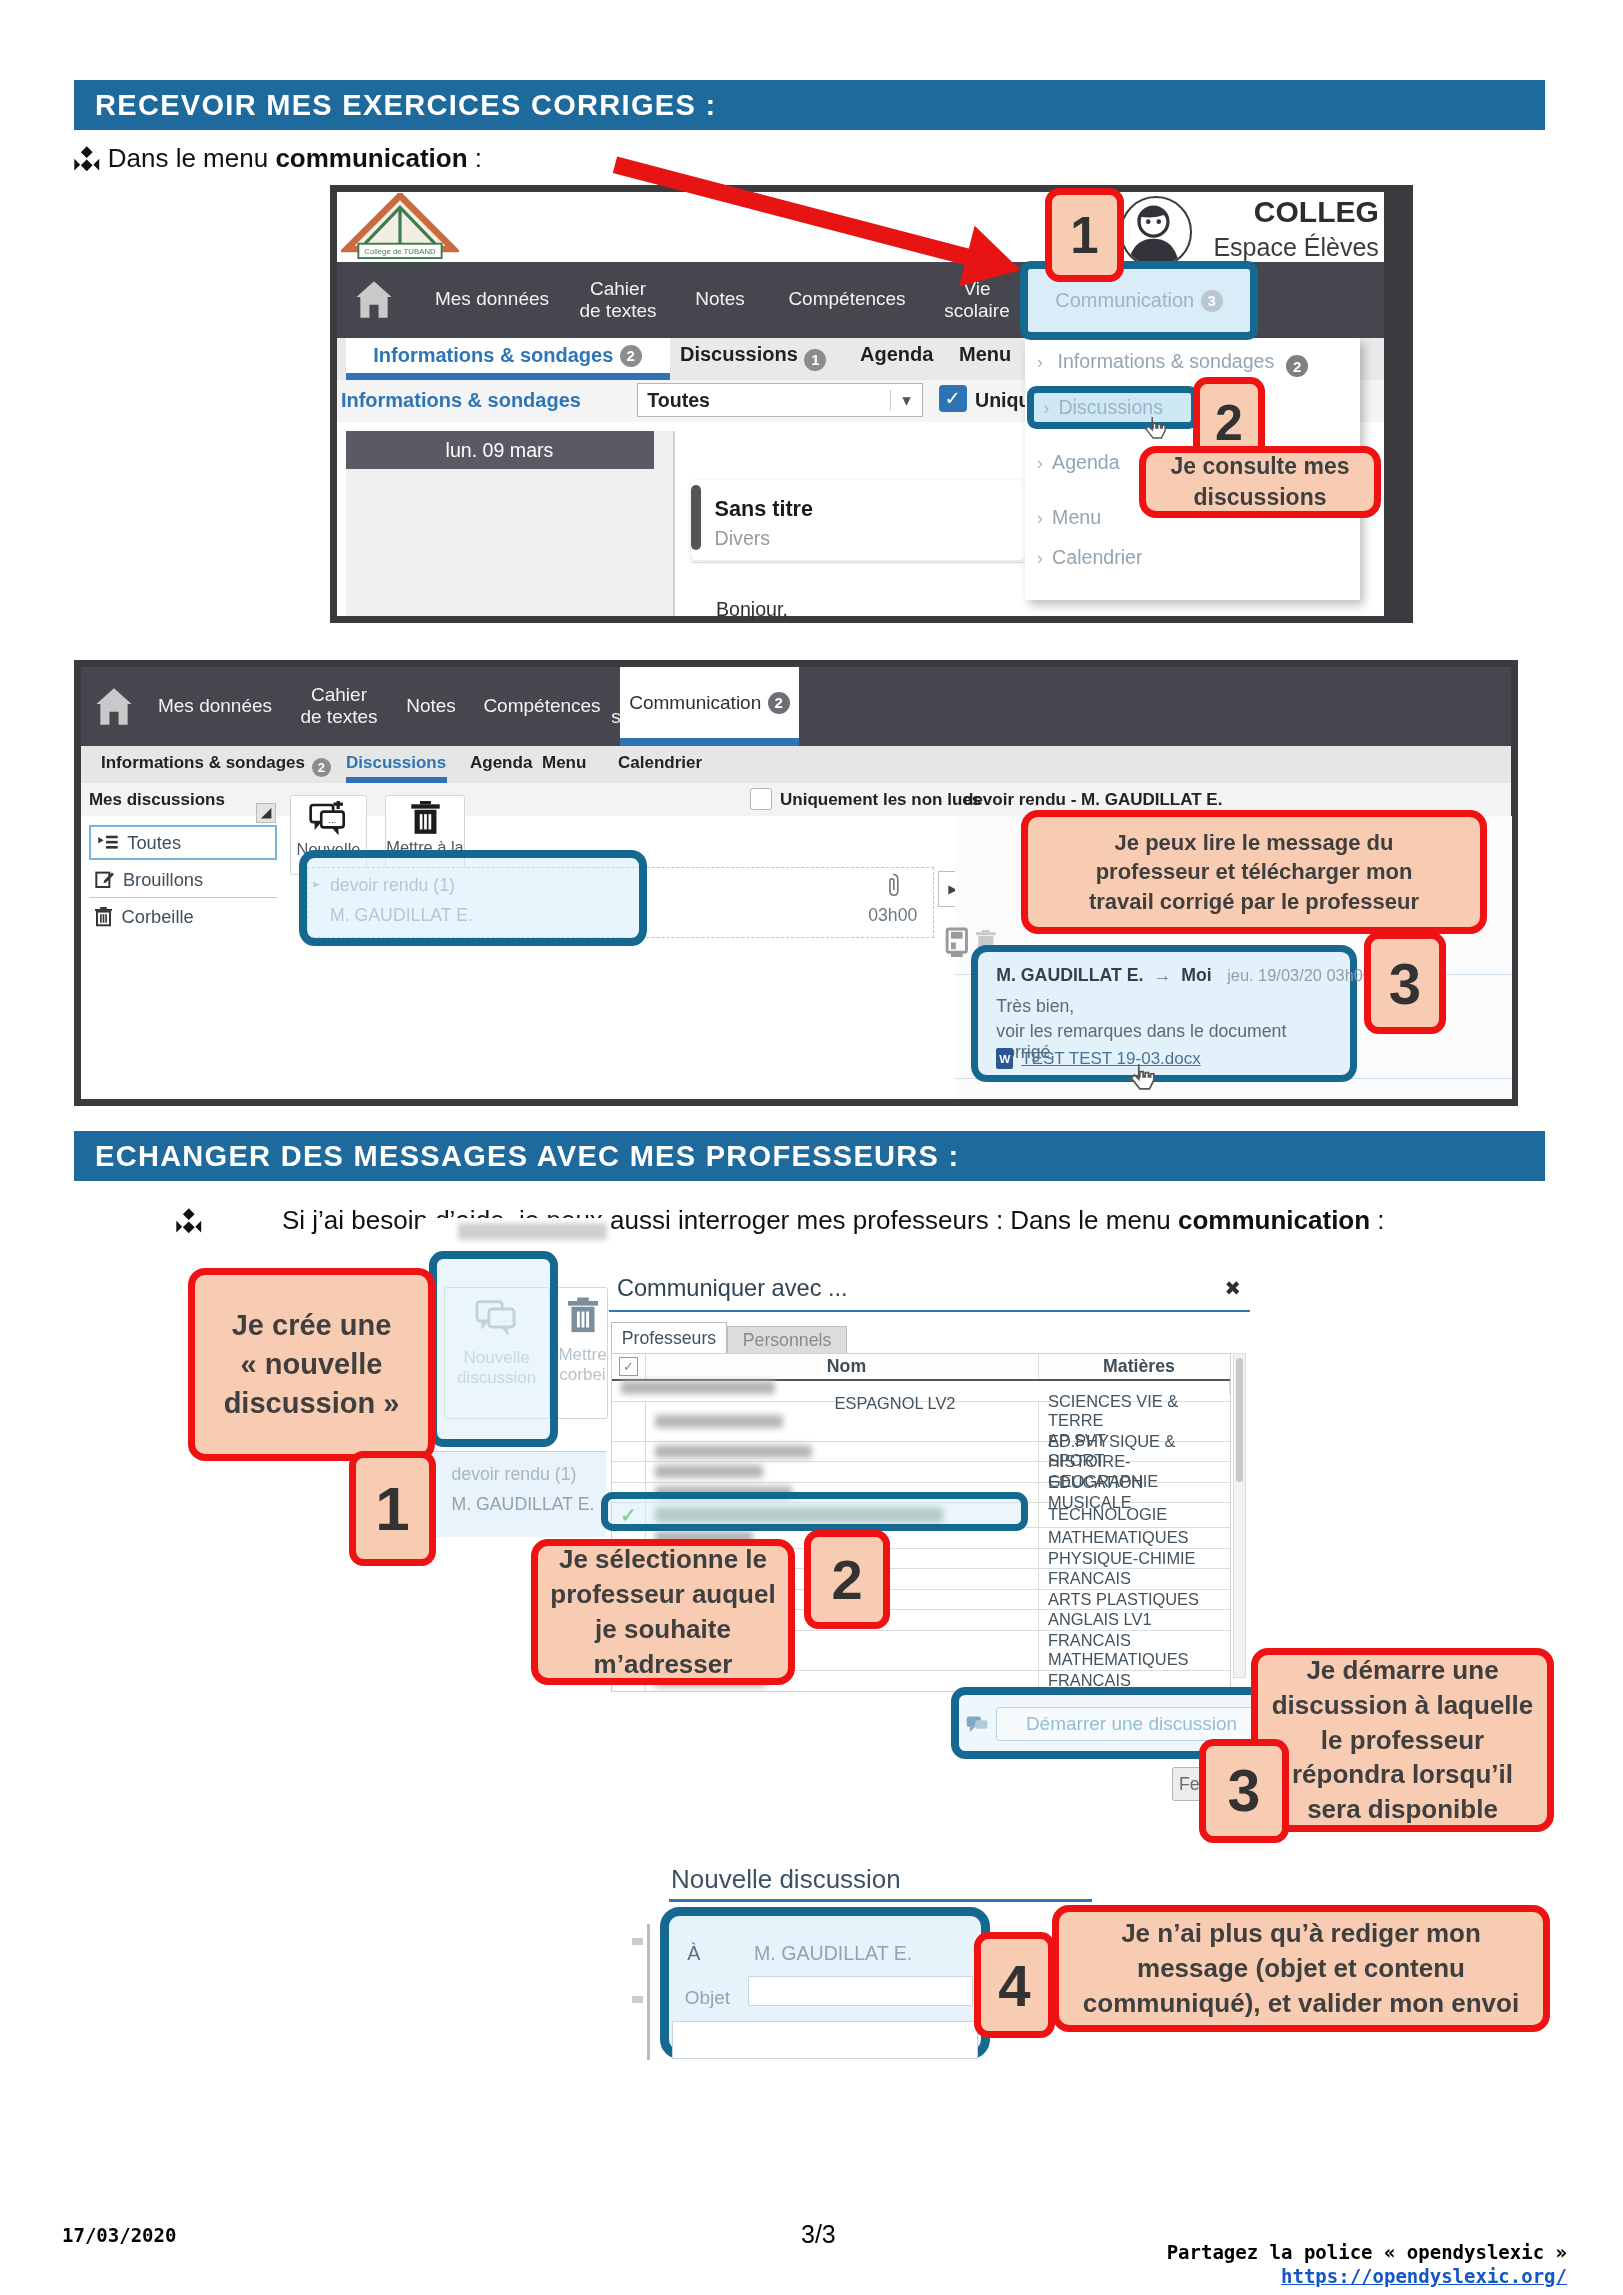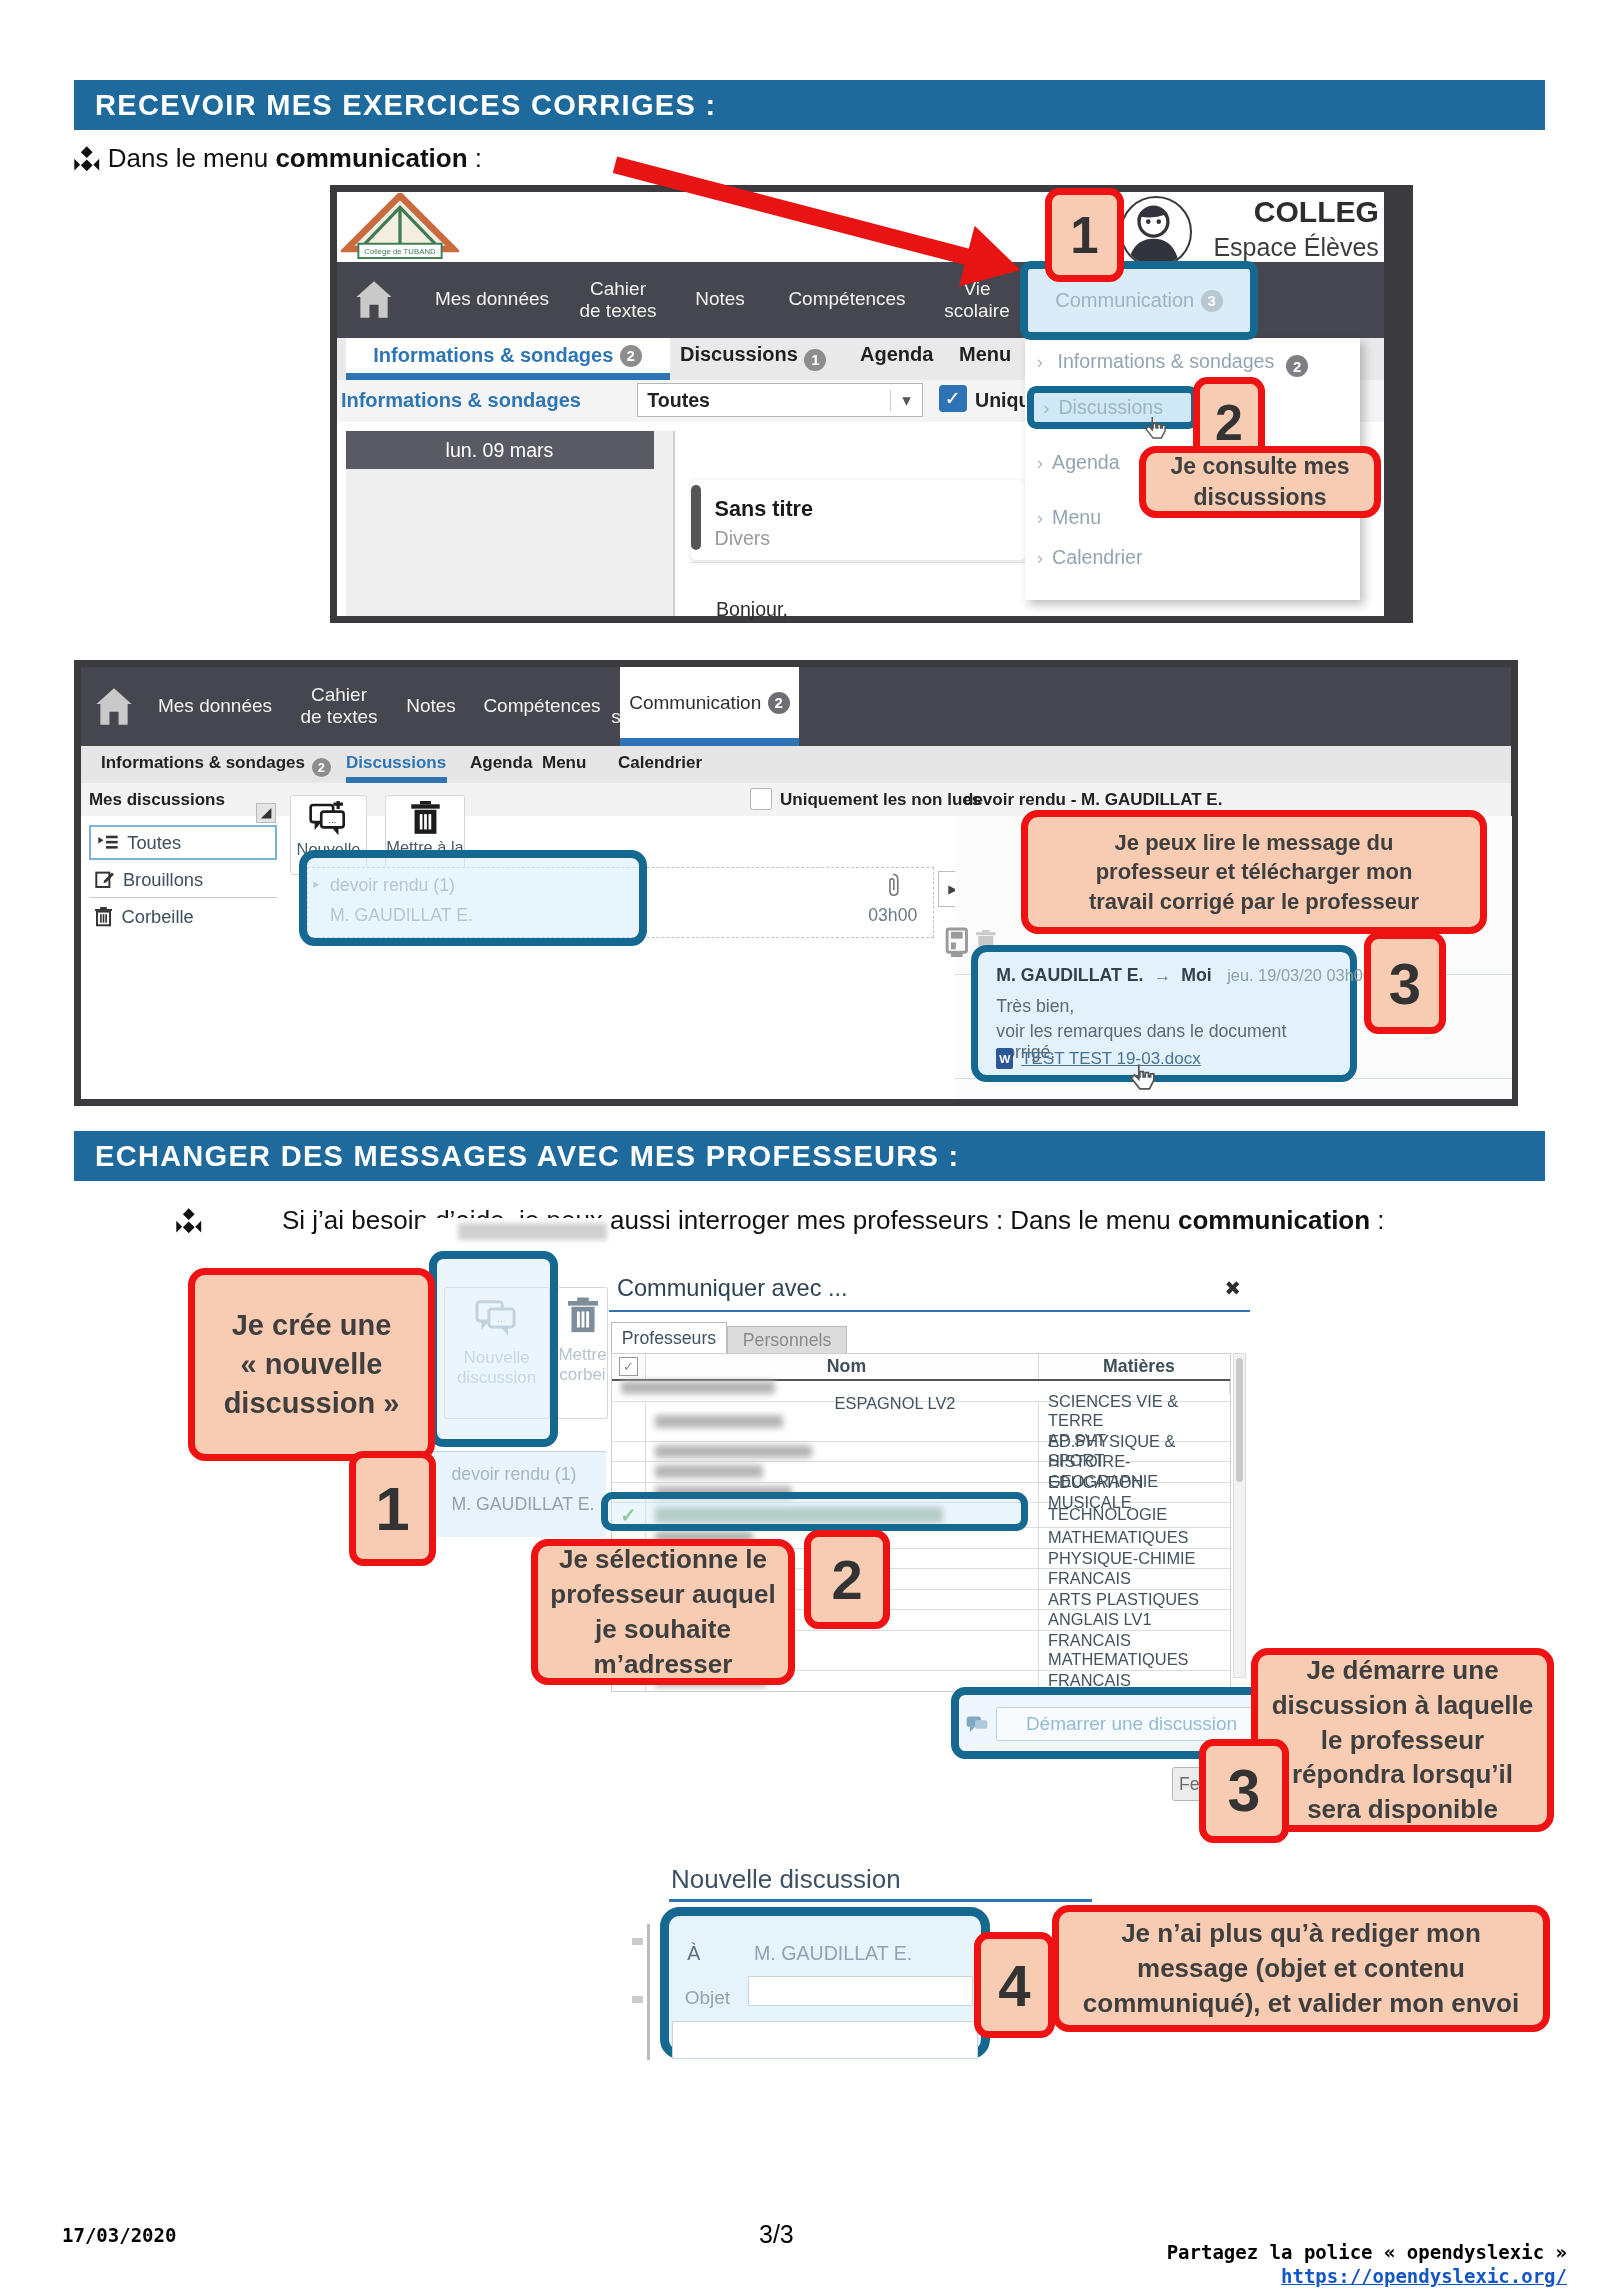--- a/index.html
+++ b/index.html
@@ -609,18 +609,18 @@
   </div>
 
   <div class="callout" style="left:1052px;top:1905px;width:484px;height:113px;font-size:26px;">
     <div>Je n’ai plus qu’à rediger mon</div>
     <div>message (objet et contenu</div>
     <div>communiqué), et valider mon envoi</div>
   </div>
 
 
   <div class="abs mono" style="left:62px;top:2224px;font-size:19px;color:#000;">17/03/2020</div>
-  <div class="abs" style="left:759px;top:2220px;font-size:25px;color:#000;">3/3</div>
+  <div class="abs" style="left:801px;top:2220px;font-size:25px;color:#000;">3/3</div>
   <div class="abs mono" style="right:56px;top:2241px;font-size:19px;color:#000;text-align:right;">Partagez la police « opendyslexic »</div>
   <div class="abs mono" style="right:56px;top:2265px;font-size:19px;color:#1356c8;text-decoration:underline;text-align:right;">https://opendyslexic.org/</div>
 
 </div>
 
 
 </body></html>

